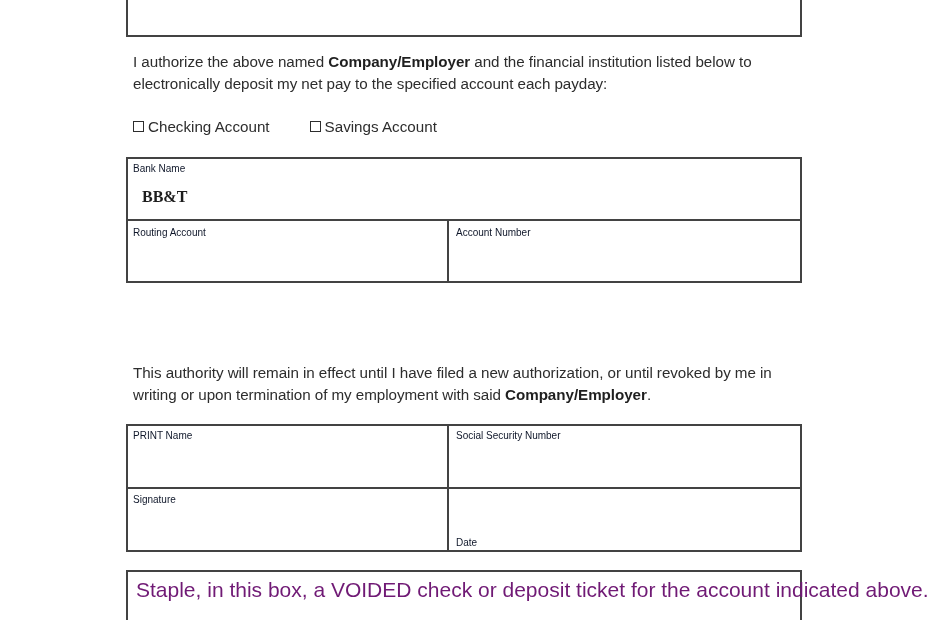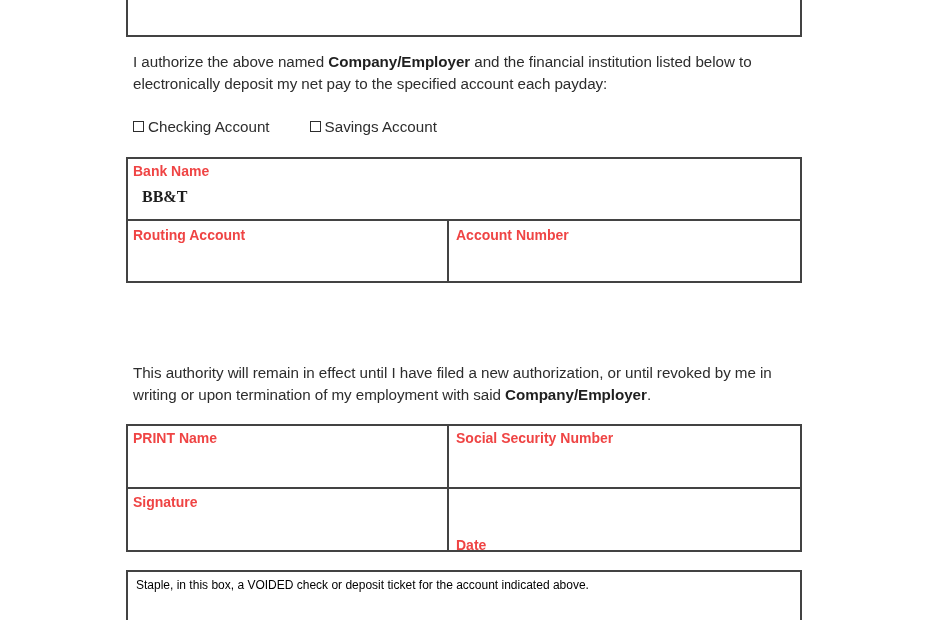--- a/index.html
+++ b/index.html
@@ -33,25 +33,24 @@
     width: 2px;
     background: #434343;
   }
   .hdiv {
     position: absolute;
     height: 2px;
     background: #434343;
   }
   .cell-label {
     position: absolute;
-    font-size: 14px;
+    font-size: 10px;
     line-height: 1.2;
-    color: #ef4444;
+    color: #0f172a;
     white-space: nowrap;
-    font-weight: bold;
   }
   .cell-value {
     position: absolute;
     font-size: 16px;
     font-weight: bold;
     color: #1d1d1d;
     white-space: nowrap;
   }
 
   
@@ -82,22 +81,22 @@
     height: 11px;
     border: 1.6px solid #2d2d2d;
     box-sizing: border-box;
     margin-right: 4px;
     background: #ffffff;
   }
   .cb-gap { width: 40px; display: inline-block; }
 
   .staple-text {
     position: absolute;
-    font-size: 12px;
-    color: #000000;
+    font-size: 21px;
+    color: #701a75;
     white-space: nowrap;
   }
 </style>
 </head>
 <body>
 
 <div class="page">
 
   <div class="box" style="left:126px; top:-40px; width:676px; height:77px;">
   </div>

